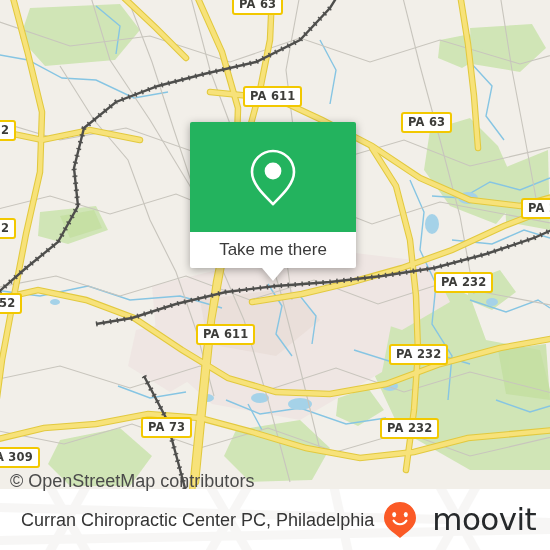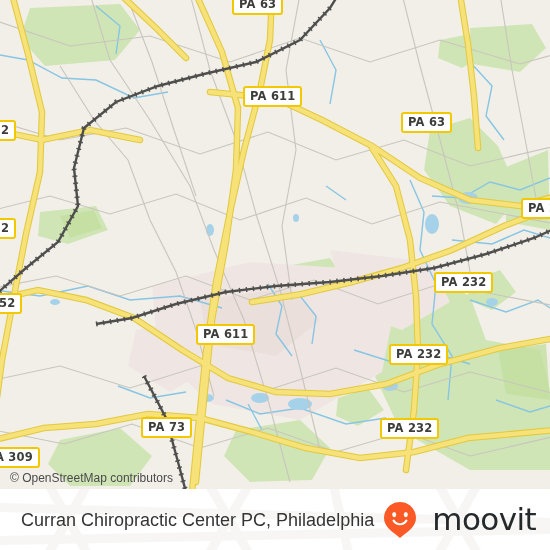--- a/index.html
+++ b/index.html
@@ -89,21 +89,21 @@
     border-right: 11px solid transparent;
     border-top: 13px solid #ffffff;
   }
 
   
   #attribution {
     position: absolute;
     left: 10px;
     top: 471px;
     color: #4a4a4a;
-    font-size: 12px;
+    font-size: 18px;
     font-family: "Liberation Sans", sans-serif;
     z-index: 40;
   }
 
   
   #footer {
     position: absolute;
     left: 0;
     top: 489px;
     width: 550px;
@@ -284,20 +284,32 @@
         <div class="shield" style="left: 196px; top: 324px;">PA 611</div>
         <div class="shield" style="left: 389px; top: 344px;">PA 232</div>
         <div class="shield" style="left: 380px; top: 418px;">PA 232</div>
         <div class="shield" style="left: 141px; top: 409px; margin-top: 8px;">PA 73</div>
         <div class="shield" style="left: -6px; top: 120px;">2</div>
         <div class="shield" style="left: -6px; top: 218px;">2</div>
         <div class="shield" style="left: -8px; top: 293px;">52</div>
         <div class="shield" style="left: -12px; top: 447px;">A 309</div>
       </div>
 
+    <div id="popup">
+      <div id="popup-head">
+        <svg width="56" height="62" viewBox="0 0 56 62">
+          <path d="M28 5 C16.4 5 7 14.4 7 26 C7 38 19 49 28 58 C37 49 49 38 49 26 C49 14.4 39.6 5 28 5 Z" fill="none" stroke="#ffffff" stroke-width="2.6"></path>
+          <circle cx="28" cy="25" r="8.4" fill="#ffffff"></circle>
+        </svg>
+      </div>
+      <div id="popup-foot">
+        <span id="popup-foot-label">Take me there</span>
+      </div>
+      <div id="popup-tail"></div>
+    </div>
   </div>
 
   <div id="attribution">© OpenStreetMap contributors</div>
 
   <div id="footer">
     <svg id="footer-bg" width="550" height="61" viewBox="0 0 550 61">
       <rect x="0" y="0" width="550" height="61" fill="#ffffff"></rect>
       <g stroke="#f0efed" fill="none" stroke-width="9">
         <path d="M40 -20 L96 80"></path>
         <path d="M96 -20 L40 80"></path>

